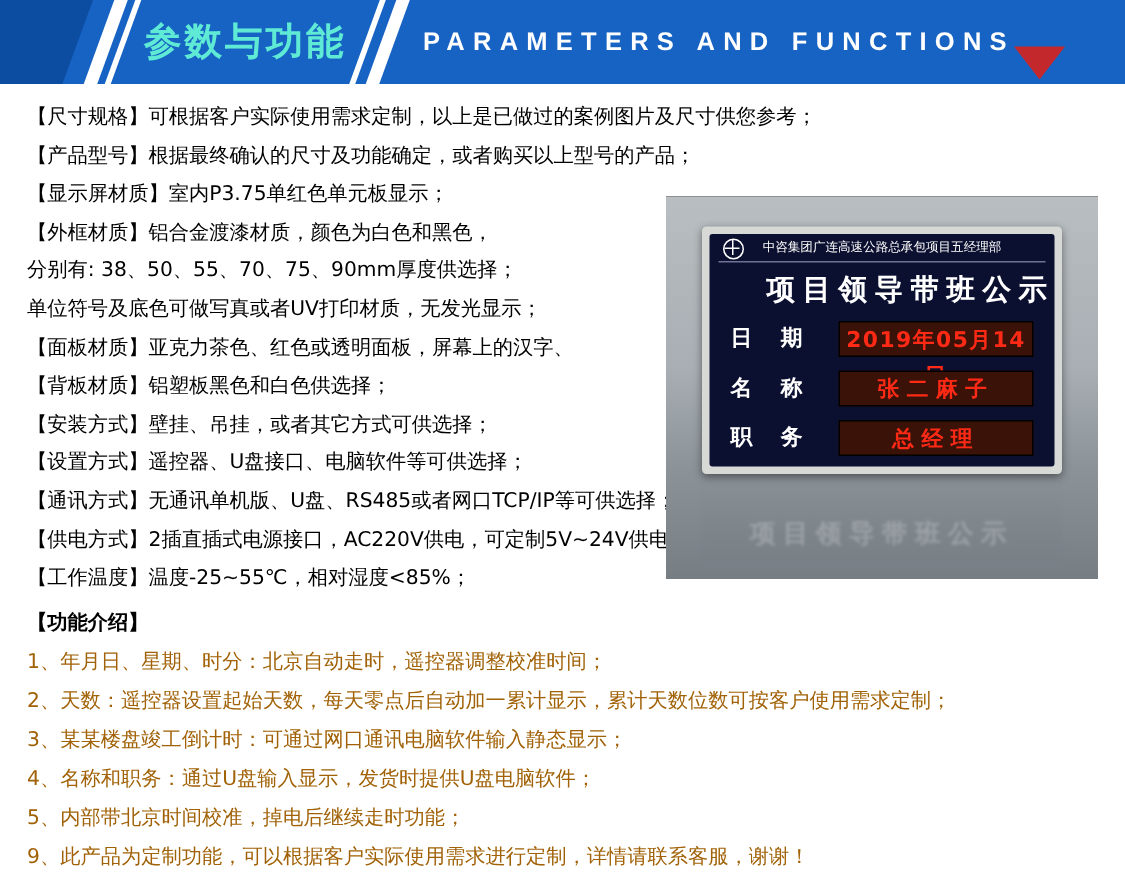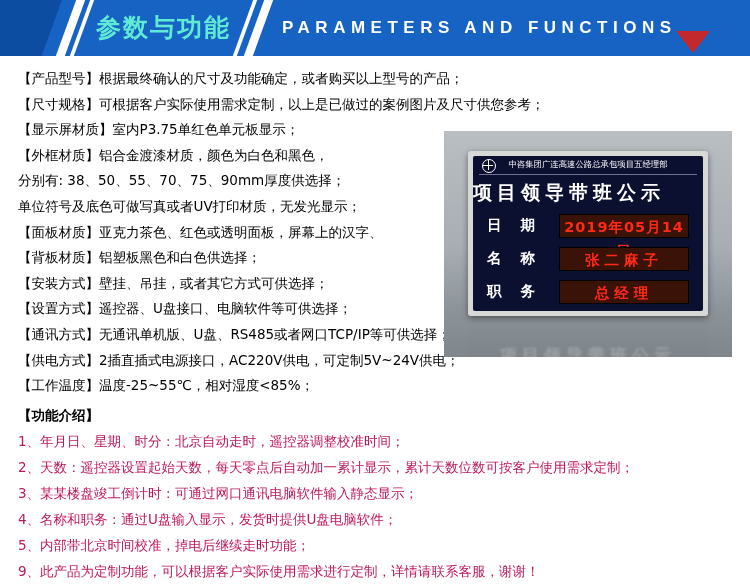--- a/index.html
+++ b/index.html
@@ -111,31 +111,31 @@
   .features-title {
     font-size: 13.5px;
     font-weight: bold;
     line-height: 26px;
     color: #000000;
     font-family: "DejaVu Sans", "Liberation Sans", sans-serif;
   }
   .feature-line {
     font-size: 13.5px;
     line-height: 26px;
-    color: #be185d;
+    color: #a16207;
     font-family: "DejaVu Sans", "Liberation Sans", sans-serif;
     white-space: nowrap;
   }
 
   
   .photo {
     position: absolute;
     left: 444px; top: 131px;
     width: 288px;
-    height: 226px;
+    height: 255px;
     background: #000000;
     overflow: hidden;
   }
   .photo-grad {
     position: absolute;
     left: 0; top: 0;
     width: 288px; height: 255px;
     background: linear-gradient(180deg, #b9bec2 0%, #a8aeb3 45%, #8d9499 70%, #767d83 100%);
   }
   .screen-frame {
@@ -189,21 +189,21 @@
     position: absolute;
     left: 6px; top: 18px;
     width: 218px;
     height: 1px;
     background: #6e7391;
   }
   .screen-heading {
     position: absolute;
     left: 0; top: 24px;
     width: 230px;
-    text-align: left;
+    text-align: right;
     color: #ffffff;
     font-size: 19px;
     font-weight: bold;
     letter-spacing: 5px;
     font-family: "DejaVu Sans", "Liberation Sans", sans-serif;
   }
   .screen-row {
     position: absolute;
     left: 0;
     width: 230px;
@@ -268,22 +268,22 @@
   <div class="header-bar1"></div>
   <div class="header-bar2"></div>
   <div class="header-title-cn">参数与功能</div>
   <div class="header-div1"></div>
   <div class="header-div2"></div>
   <div class="header-title-en">PARAMETERS AND FUNCTIONS</div>
   <div class="header-notch"></div>
 </div>
 
 <div class="spec-list">
+  <div class="spec-line">【尺寸规格】可根据客户实际使用需求定制，以上是已做过的案例图片及尺寸供您参考；</div>
   <div class="spec-line">【产品型号】根据最终确认的尺寸及功能确定，或者购买以上型号的产品；</div>
-  <div class="spec-line">【尺寸规格】可根据客户实际使用需求定制，以上是已做过的案例图片及尺寸供您参考；</div>
   <div class="spec-line">【显示屏材质】室内P3.75单红色单元板显示；</div>
   <div class="spec-line">【外框材质】铝合金渡漆材质，颜色为白色和黑色，</div>
   <div class="spec-line">分别有: 38、50、55、70、75、90mm厚度供选择；</div>
   <div class="spec-line">单位符号及底色可做写真或者UV打印材质，无发光显示；</div>
   <div class="spec-line">【面板材质】亚克力茶色、红色或透明面板，屏幕上的汉字、</div>
   <div class="spec-line">【背板材质】铝塑板黑色和白色供选择；</div>
   <div class="spec-line">【安装方式】壁挂、吊挂，或者其它方式可供选择；</div>
   <div class="spec-line">【设置方式】遥控器、U盘接口、电脑软件等可供选择；</div>
   <div class="spec-line">【通讯方式】无通讯单机版、U盘、RS485或者网口TCP/IP等可供选择；</div>
   <div class="spec-line">【供电方式】2插直插式电源接口，AC220V供电，可定制5V~24V供电；</div>

